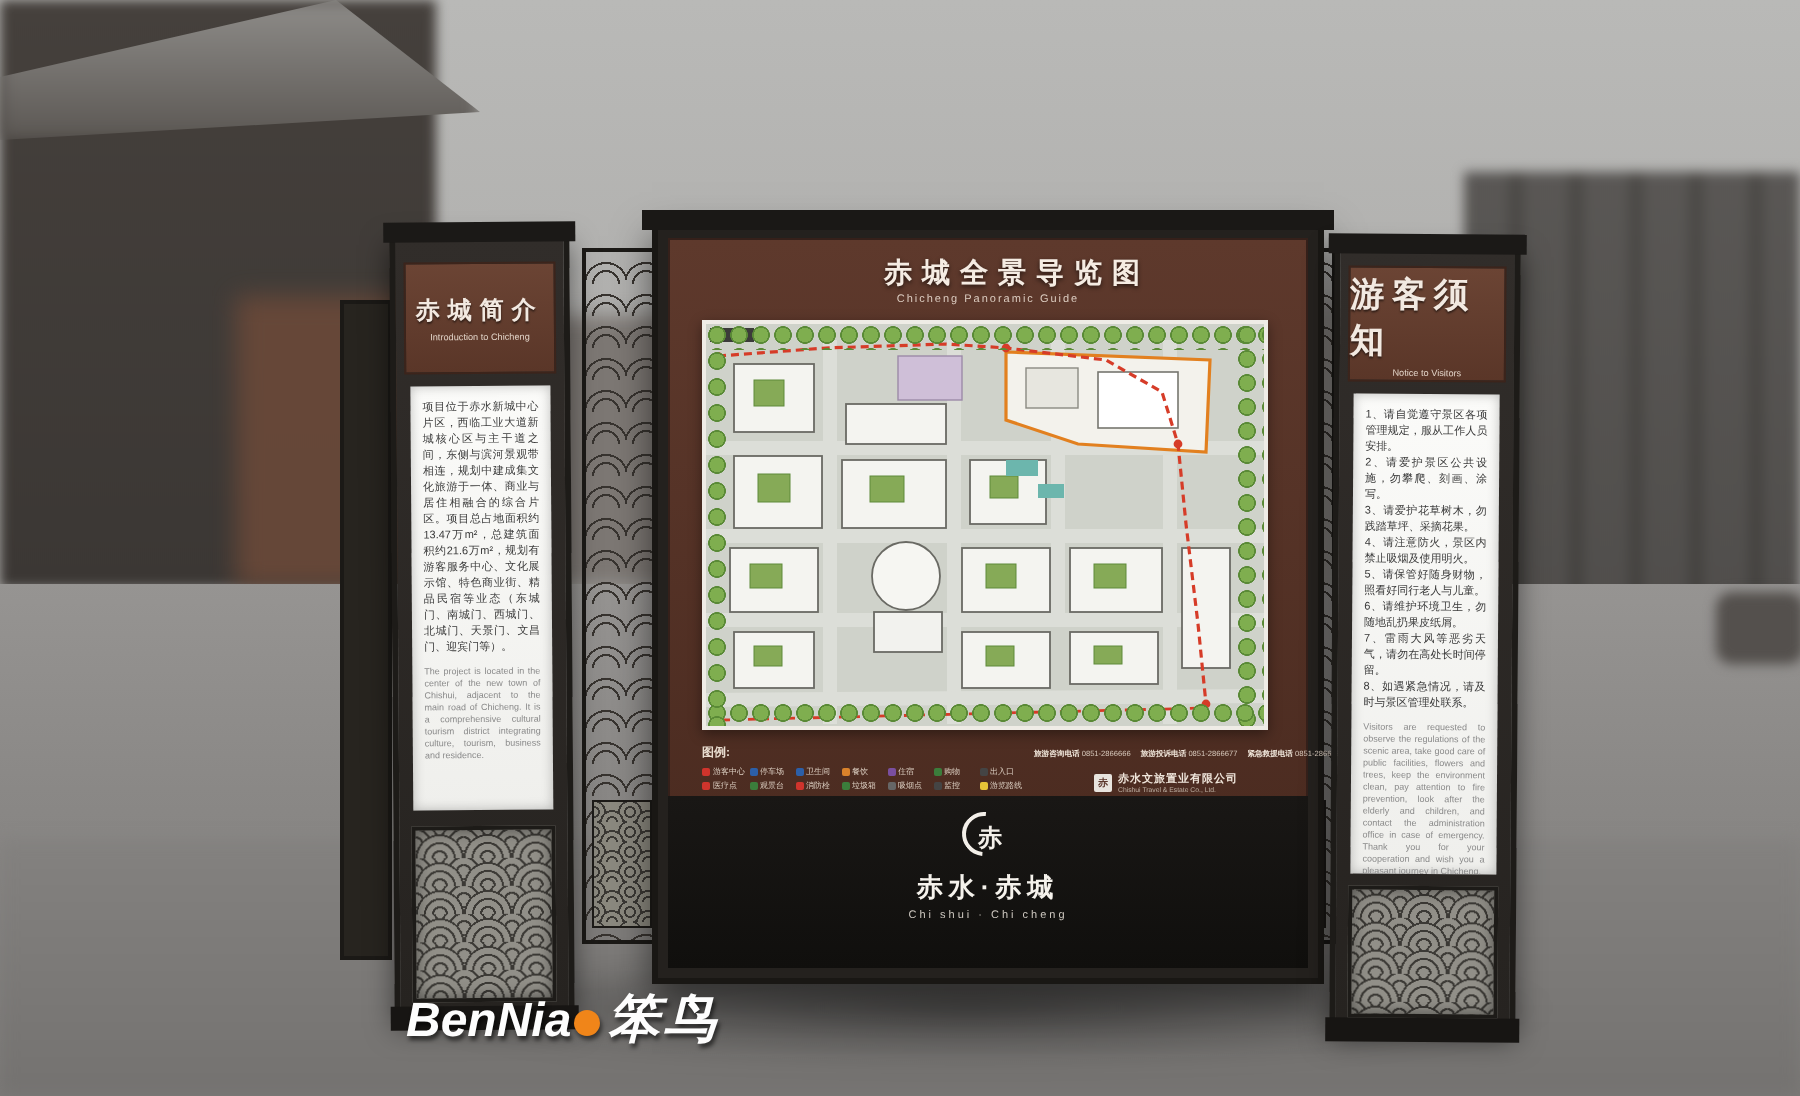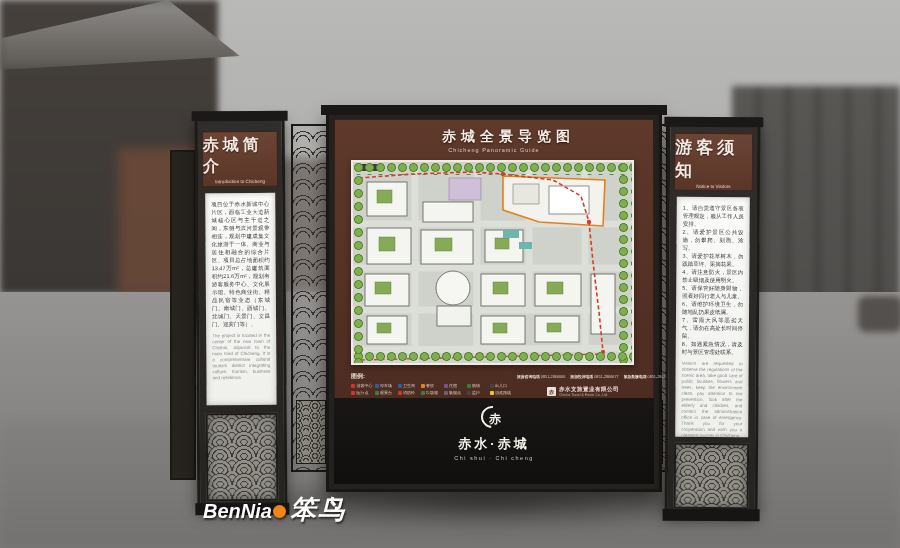--- a/index.html
+++ b/index.html
@@ -90,40 +90,40 @@
   #emblem { position:relative; width:26px; height:26px; }
   #emblem .arc { position:absolute; left:0; top:0; width:22px; height:22px; border:2.5px solid #f3efe9; border-radius:50%;
       border-right-color:transparent; border-bottom-color:transparent; transform:rotate(-40deg); }
   #emblem .chi { position:absolute; left:8px; top:5px; font-size:12px; color:#f3efe9; font-weight:bold; }
   #brand .cn { font-size:13px; font-weight:bold; color:#f5f2ec; letter-spacing:3px; margin-top:3px; }
   #brand .en { font-size:5.5px; color:#cfc9c1; letter-spacing:1.5px; margin-top:2px; }
 
   
   #left-pillar { left:196px; top:116px; width:90px; height:392px; transform:rotate(-.4deg); }
   #left-header { top:12px; height:56px; }
-  #left-header .cn { font-size:16px; }
+  #left-header .cn { font-size:12px; }
   #left-header .en { font-size:4.6px; }
   #left-white { top:74px; height:212px; }
   #left-wave { top:294px; height:88px; }
 
   
   #right-pillar { left:666px; top:122px; width:93px; height:392px; transform:rotate(.4deg); }
   #right-header { top:8px; height:58px; }
   #right-header .cn { font-size:17px; }
   #right-header .en { font-size:4.6px; }
   #right-white { top:72px; height:240px; }
   #right-wave { top:318px; height:66px; }
 
   
   #slim-left { position:absolute; left:170px; top:150px; width:26px; height:330px; background:#27241f; border:2px solid #1b1916; }
 
   
   #watermark { position:absolute; left:203px; top:492px; display:flex; align-items:baseline; gap:4px;
       font-style:italic; font-weight:bold; text-shadow:1px 2px 2px rgba(0,0,0,.6); }
-  #wm-latin { font-size:20px; color:#fdfdfd; letter-spacing:0; }
+  #wm-latin { font-size:24px; color:#fdfdfd; letter-spacing:0; }
   #wm-dot { display:inline-block; width:13px; height:13px; border-radius:50%; background:#f08519; margin-left:1px; box-shadow:1px 2px 2px rgba(0,0,0,.5); }
   #wm-cn { font-size:26px; color:#fdfdfd; font-style:italic; letter-spacing:2px; }
 </style>
 </head>
 <body>
 
 <div id="scene">
 
   <div class="bg bg-sky"></div>
   <div class="bg bg-bldg-right"></div>

